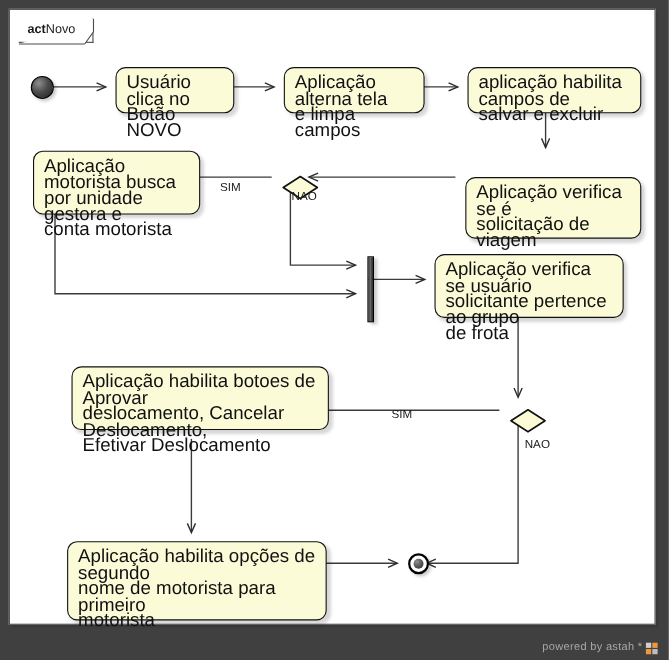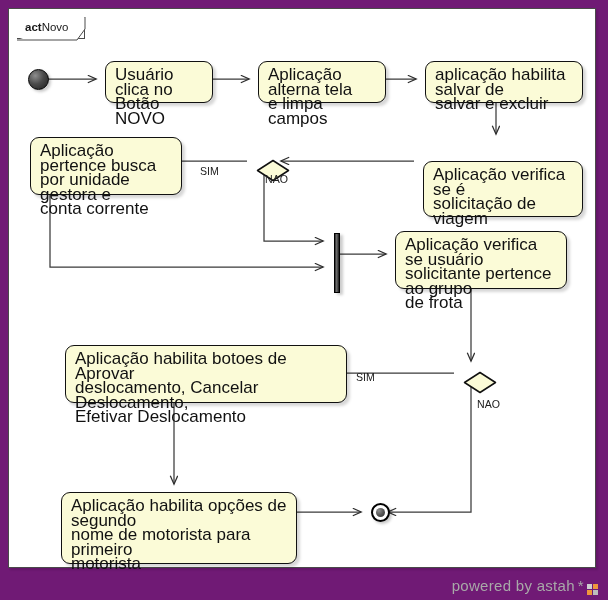--- a/index.html
+++ b/index.html
@@ -13,21 +13,21 @@
     position: relative;
     font-family: "Liberation Sans", sans-serif;
     overflow: hidden;
   }
 
   #canvas {
     position: absolute;
     left: 0; top: 0;
     width: 608px;
     height: 600px;
-    background: #701a75;
+    background: #404040;
   }
 
   
   .frame {
     position: absolute;
     left: 8px;
     top: 8px;
     width: 588px;
     height: 560px;
     background: #ffffff;
@@ -154,21 +154,21 @@
   }
 
   
   .watermark {
     position: absolute;
     right: 10px;
     bottom: 6px;
     display: flex;
     align-items: center;
     gap: 3px;
-    font-size: 15px;
+    font-size: 10px;
     color: #a8a8a8;
     letter-spacing: 0.3px;
     white-space: nowrap;
   }
   .watermark-logo {
     display: inline-block;
     width: 11px;
     height: 11px;
     position: relative;
     top: 1px;
@@ -235,56 +235,56 @@
       <div>Usuário clica no</div>
       <div>Botão NOVO</div>
     </div>
 
     <div class="activity" style="left:249px; top:52px; width:128px; height:42px;">
       <div>Aplicação alterna tela</div>
       <div>e limpa campos</div>
     </div>
 
     <div class="activity" style="left:416px; top:52px; width:158px; height:42px;">
-      <div>aplicação habilita salvar de</div>
+      <div>aplicação habilita campos de</div>
       <div>salvar e excluir</div>
     </div>
 
     <div class="activity" style="left:414px; top:152px; width:160px; height:56px;">
       <div>Aplicação verifica se é</div>
       <div>solicitação de viagem</div>
     </div>
 
     <div class="decision" style="left:247px; top:150px;">
       <svg class="dia" viewBox="0 0 34 23" width="34" height="23">
         <polygon points="17,1.5 32.5,11.5 17,21.5 1.5,11.5" fill="#fbfbd7" stroke="#111111" stroke-width="1.5" stroke-linejoin="round"></polygon>
       </svg>
     </div>
 
     <div class="activity" style="left:21px; top:128px; width:152px; height:58px;">
-      <div>Aplicação pertence busca</div>
+      <div>Aplicação motorista busca</div>
       <div>por unidade gestora e</div>
-      <div>conta corrente</div>
+      <div>conta motorista</div>
     </div>
 
     <div class="join-bar" style="left:325px; top:224px; height:60px;"></div>
 
     <div class="activity" style="left:386px; top:222px; width:172px; height:58px;">
       <div>Aplicação verifica se usuário</div>
       <div>solicitante pertence ao grupo</div>
       <div>de frota</div>
     </div>
 
     <div class="decision" style="left:454px; top:362px;">
       <svg class="dia" viewBox="0 0 34 23" width="34" height="23">
         <polygon points="17,1.5 32.5,11.5 17,21.5 1.5,11.5" fill="#fbfbd7" stroke="#111111" stroke-width="1.5" stroke-linejoin="round"></polygon>
       </svg>
     </div>
 
-    <div class="activity" style="left:56px; top:336px; width:282px; height:58px;">
+    <div class="activity" style="left:56px; top:324px; width:234px; height:58px;">
       <div>Aplicação habilita botoes de Aprovar</div>
       <div>deslocamento, Cancelar Deslocamento,</div>
       <div>Efetivar Deslocamento</div>
     </div>
 
     <div class="activity" style="left:52px; top:483px; width:236px; height:72px;">
       <div>Aplicação habilita opções de segundo</div>
       <div>nome de motorista para primeiro</div>
       <div>motorista</div>
     </div>

